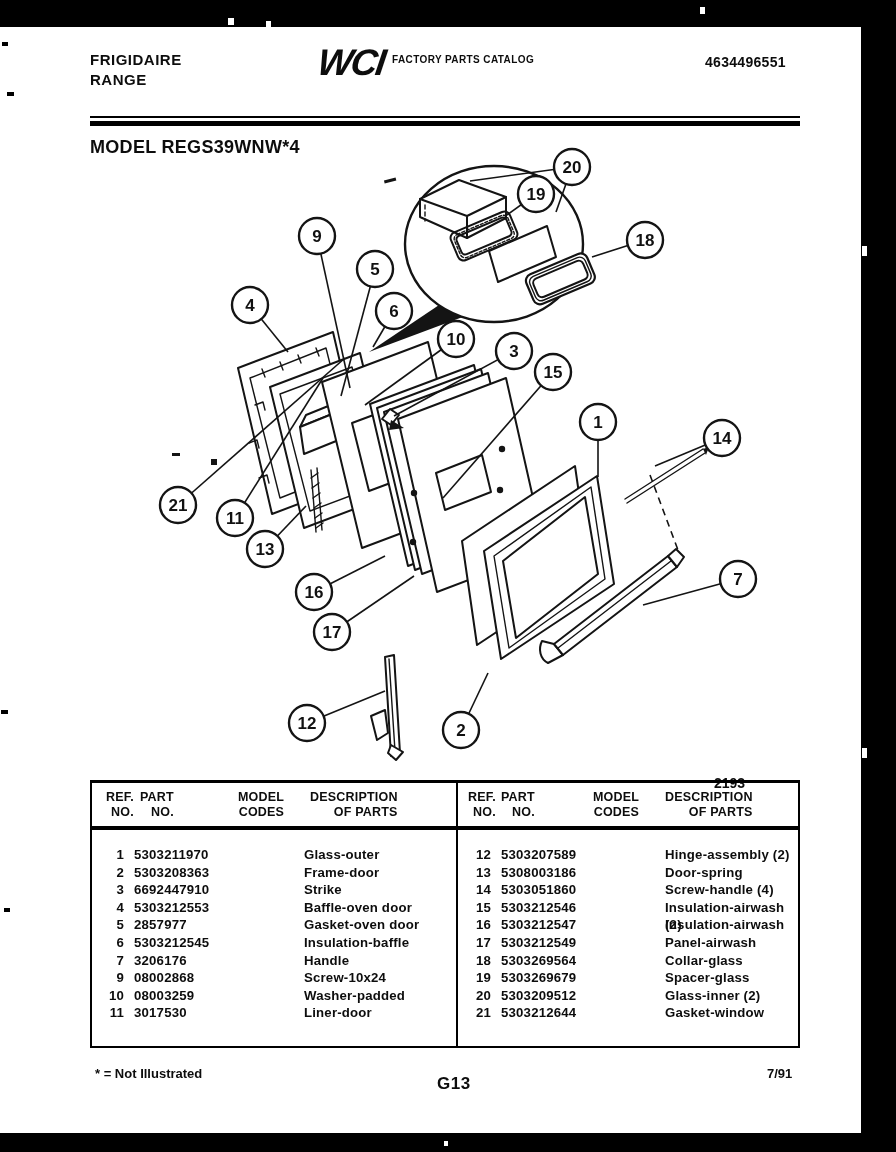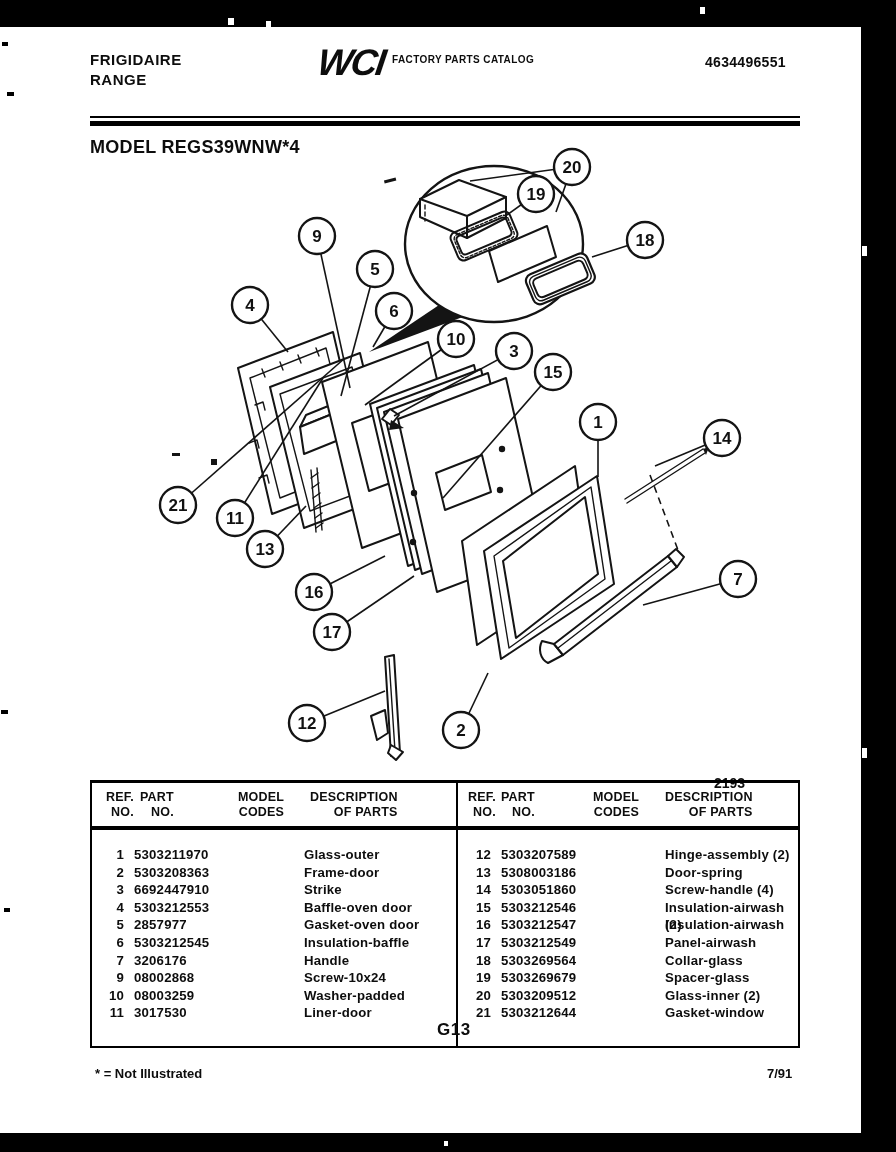--- a/index.html
+++ b/index.html
@@ -358,14 +358,14 @@
     <div class="cell c1">5303209512</div>
     <div class="cell c2"></div>
     <div class="cell c3">Glass-inner (2)</div>
     <div class="cell c0">21</div>
     <div class="cell c1">5303212644</div>
     <div class="cell c2"></div>
     <div class="cell c3">Gasket-window</div>
   </div>
 
 <div class="abs foot" style="left:95px;top:1066px;">* = Not Illustrated</div>
-<div class="abs page-id" style="left:437px;top:1020px;">G13</div>
+<div class="abs page-id" style="left:437px;top:1074px;">G13</div>
 <div class="abs foot" style="left:767px;top:1066px;">7/91</div>
 
 </body></html>

